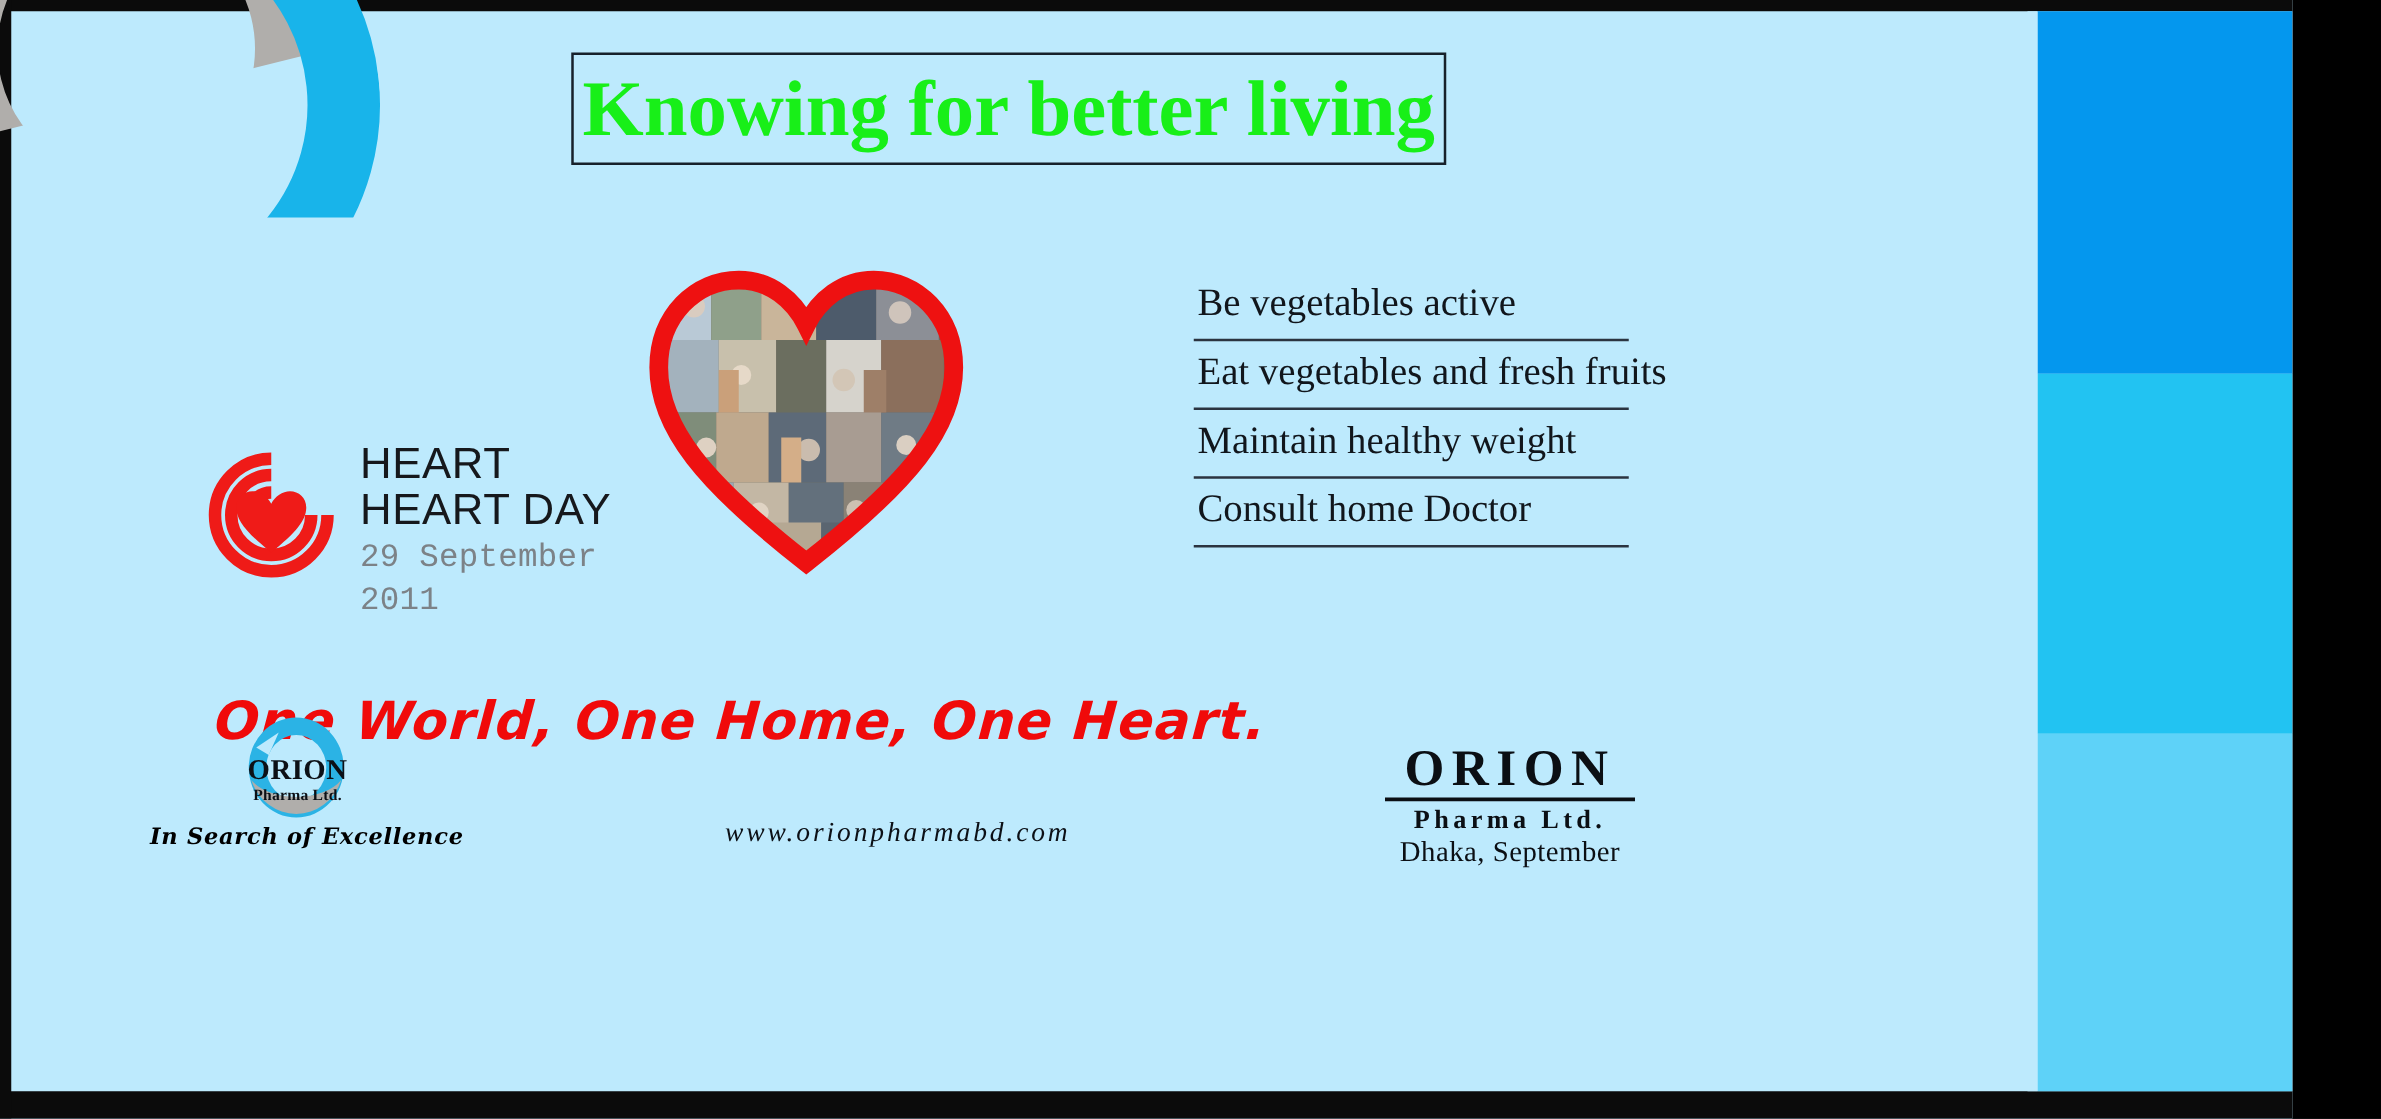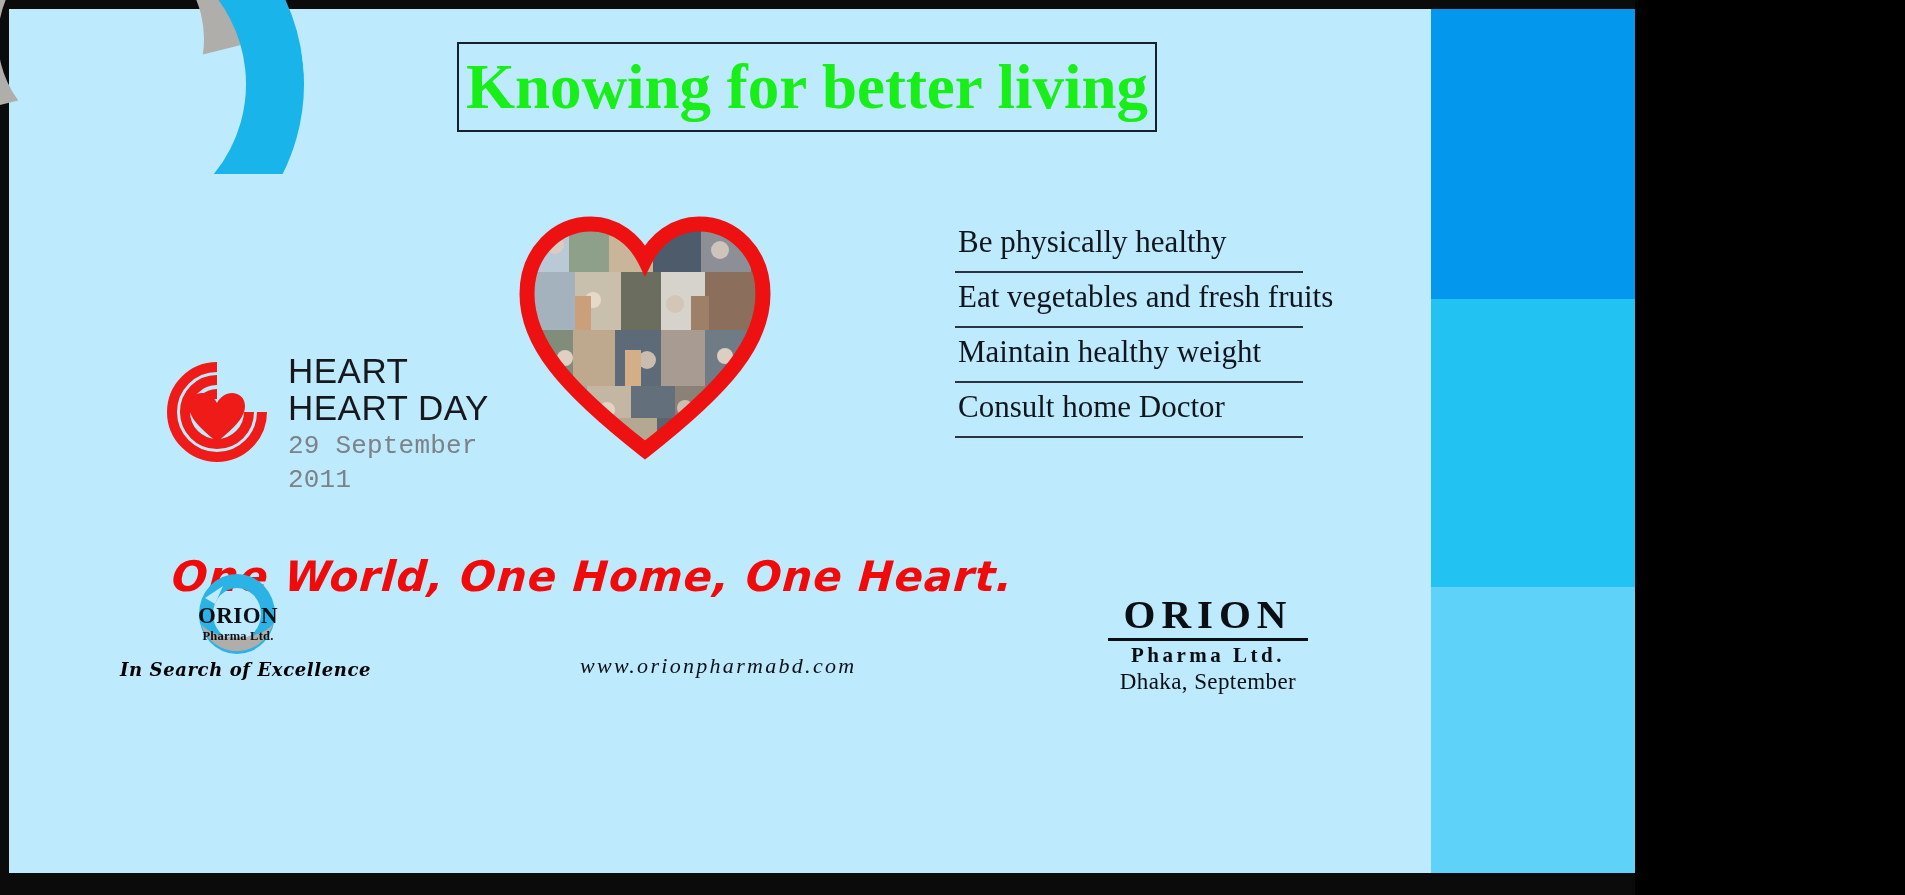--- a/index.html
+++ b/index.html
@@ -4,21 +4,21 @@
 <style>
   * { box-sizing: border-box; margin: 0; padding: 0; }
   html, body {
     width: 1905px; height: 895px;
     background: #000;
     font-family: "Liberation Sans", sans-serif;
     overflow: hidden;
   }
   #banner {
     position: relative;
-    width: 1635px; height: 895px;
+    width: 1834px; height: 895px;
     background: #bdeafd;
     overflow: hidden;
   }
   
   .edge { position: absolute; background: #0b0b0b; }
   .edge-top    { left: 0; top: 0; width: 1905px; height: 9px; }
   .edge-bottom { left: 0; bottom: 0; width: 1905px; height: 22px; }
   .edge-left   { left: 0; top: 0; width: 9px; height: 895px; }
 
   
@@ -260,21 +260,21 @@
         <rect x="60" y="96" width="16" height="34" fill="#caa07a"></rect>
         <rect x="176" y="96" width="18" height="34" fill="#9e7f68"></rect>
         <rect x="110" y="150" width="16" height="36" fill="#d4ae88"></rect>
       </g>
       <use href="#heartpath" fill="none" stroke="#ee1111" stroke-width="15"></use>
     </svg>
   </div>
 
   <div id="tips">
     <div class="tip-row">
-      <div class="tip-text">Be physically healthy</div>
+      <div class="tip-text">Be vegetables active</div>
     </div>
     <div class="tip-row">
       <div class="tip-text">Eat vegetables and fresh fruits</div>
     </div>
     <div class="tip-row">
       <div class="tip-text">Maintain healthy weight</div>
     </div>
     <div class="tip-row">
       <div class="tip-text">Consult home Doctor</div>
     </div>

